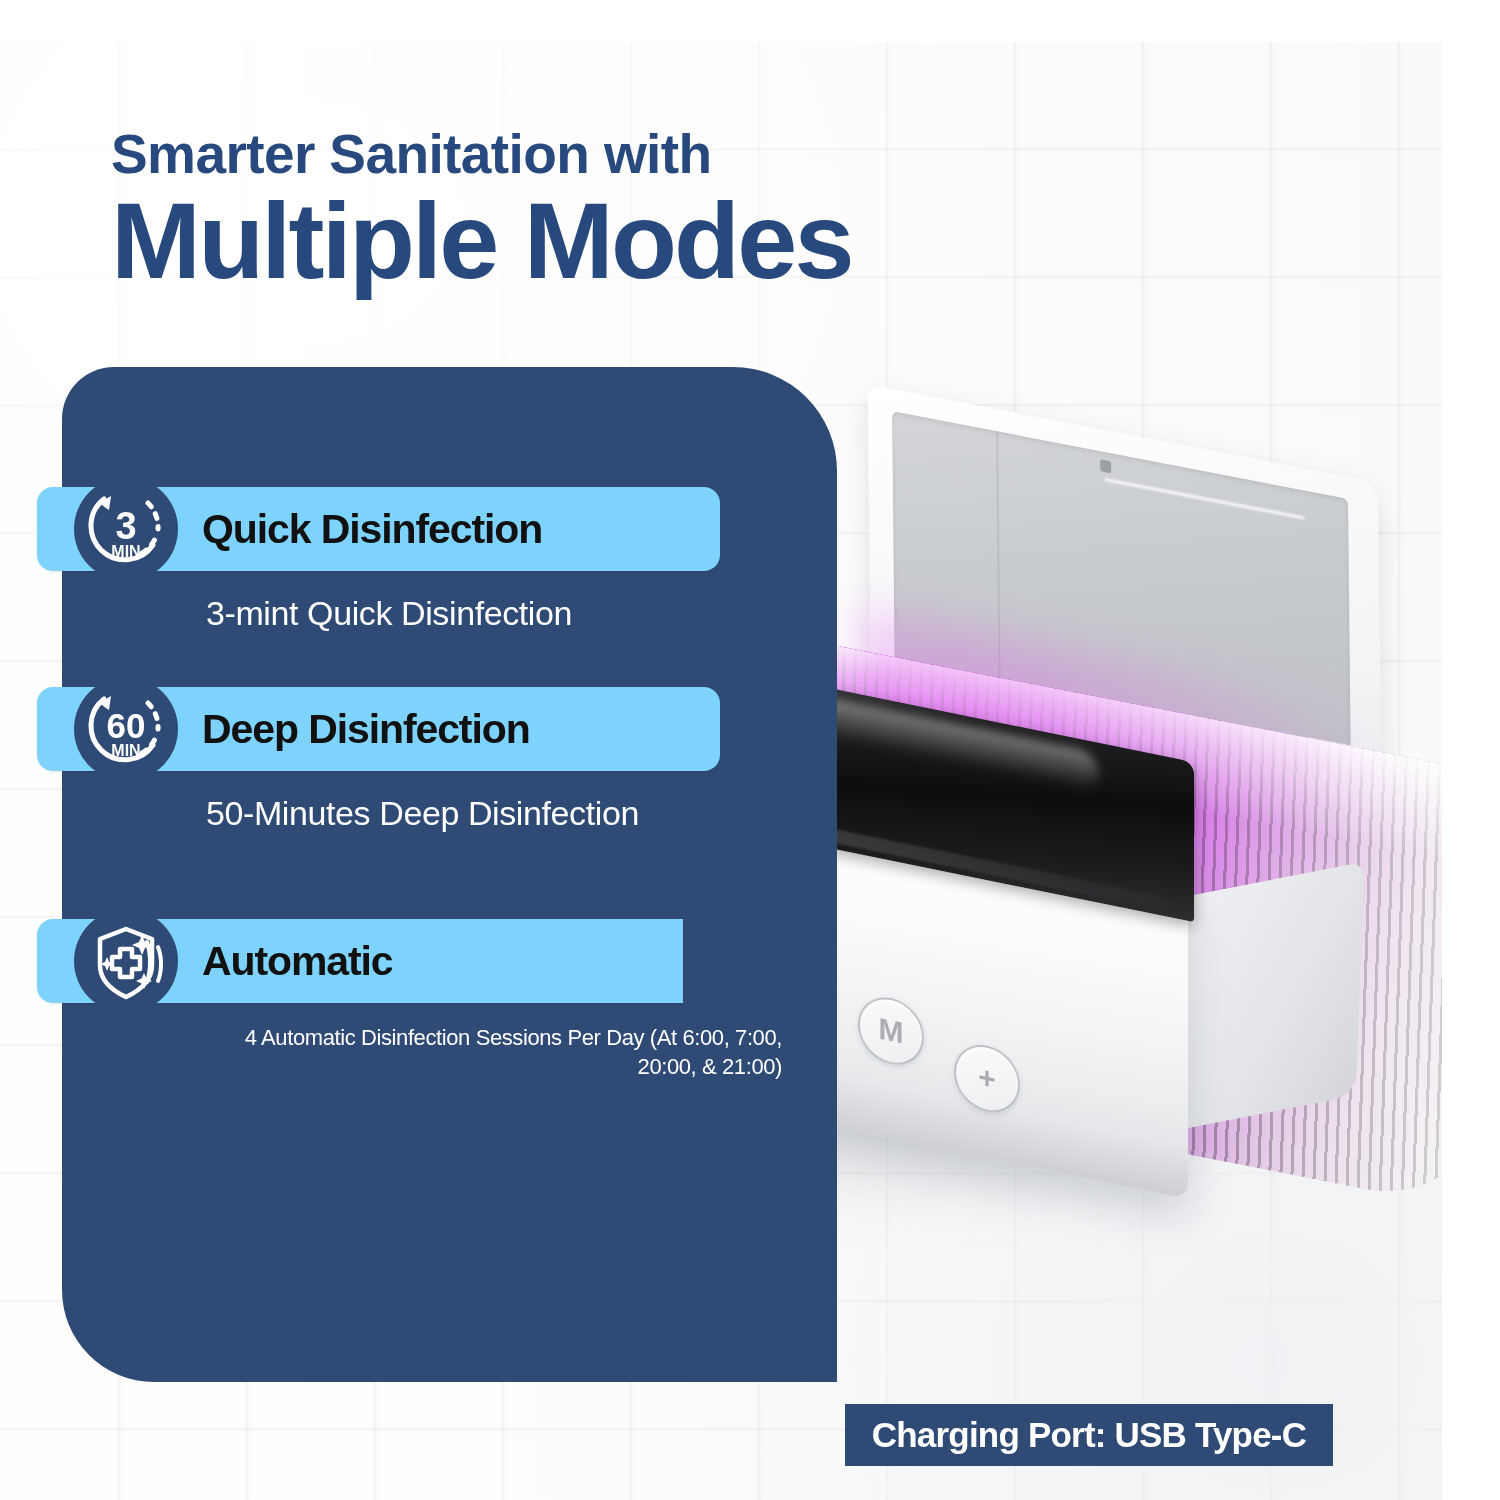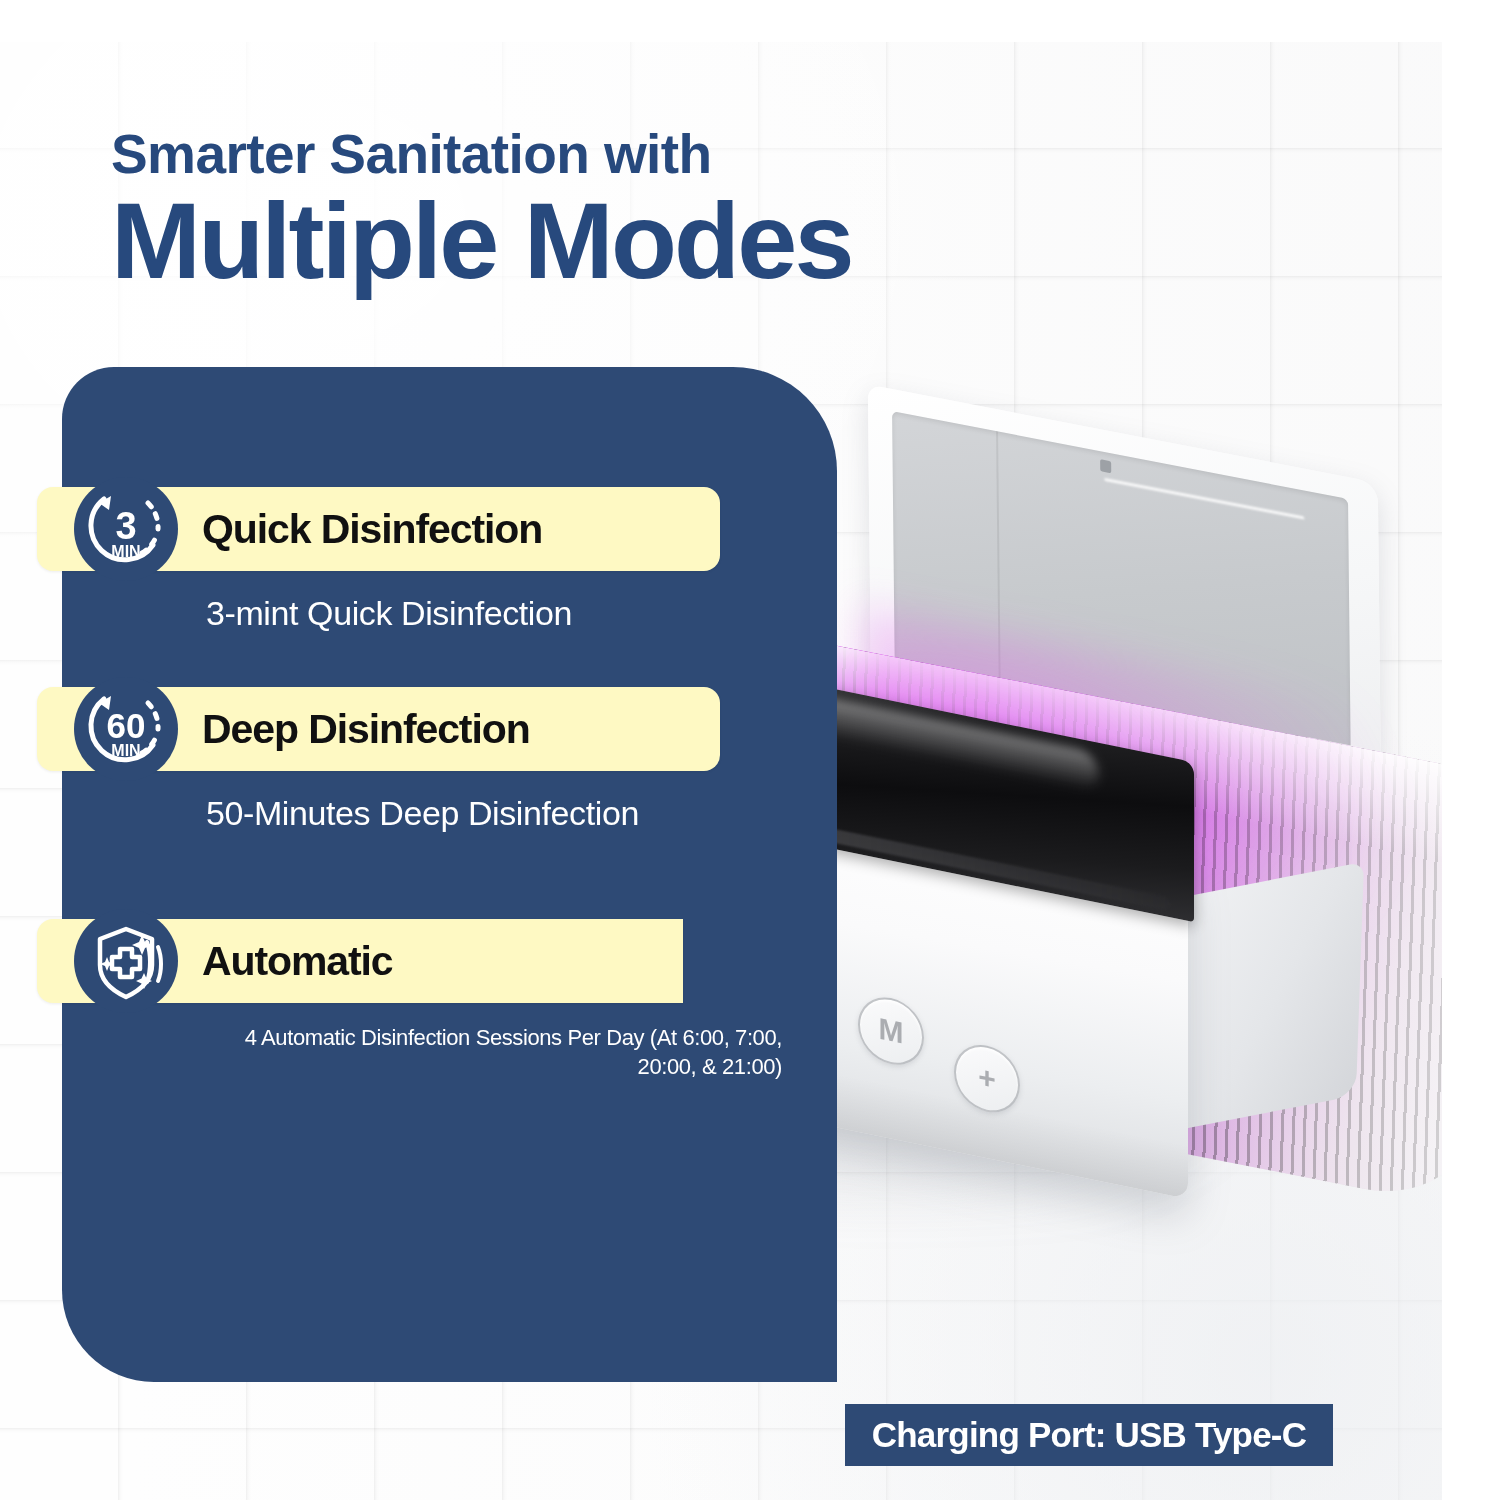--- a/index.html
+++ b/index.html
@@ -74,21 +74,21 @@
   .feature { position:absolute; left:0; width:100%; }
   .feature.f1 { top:120px; }
   .feature.f2 { top:320px; }
   .feature.f3 { top:552px; }
 
   
   .pill {
     position:absolute;
     left:-25px;
     height:84px;
-    background:#fef9c3;
+    background:#7dd3fc;
     border-radius:16px;
     display:flex;
     align-items:center;
     box-shadow:0 1px 3px rgba(0,0,0,0.07);
   }
   .feature.f1 .pill { width:683px; }
   .feature.f2 .pill { width:683px; }
   .feature.f3 .pill { width:646px; border-radius:16px 0 0 16px; }
 
   .pill-title {

